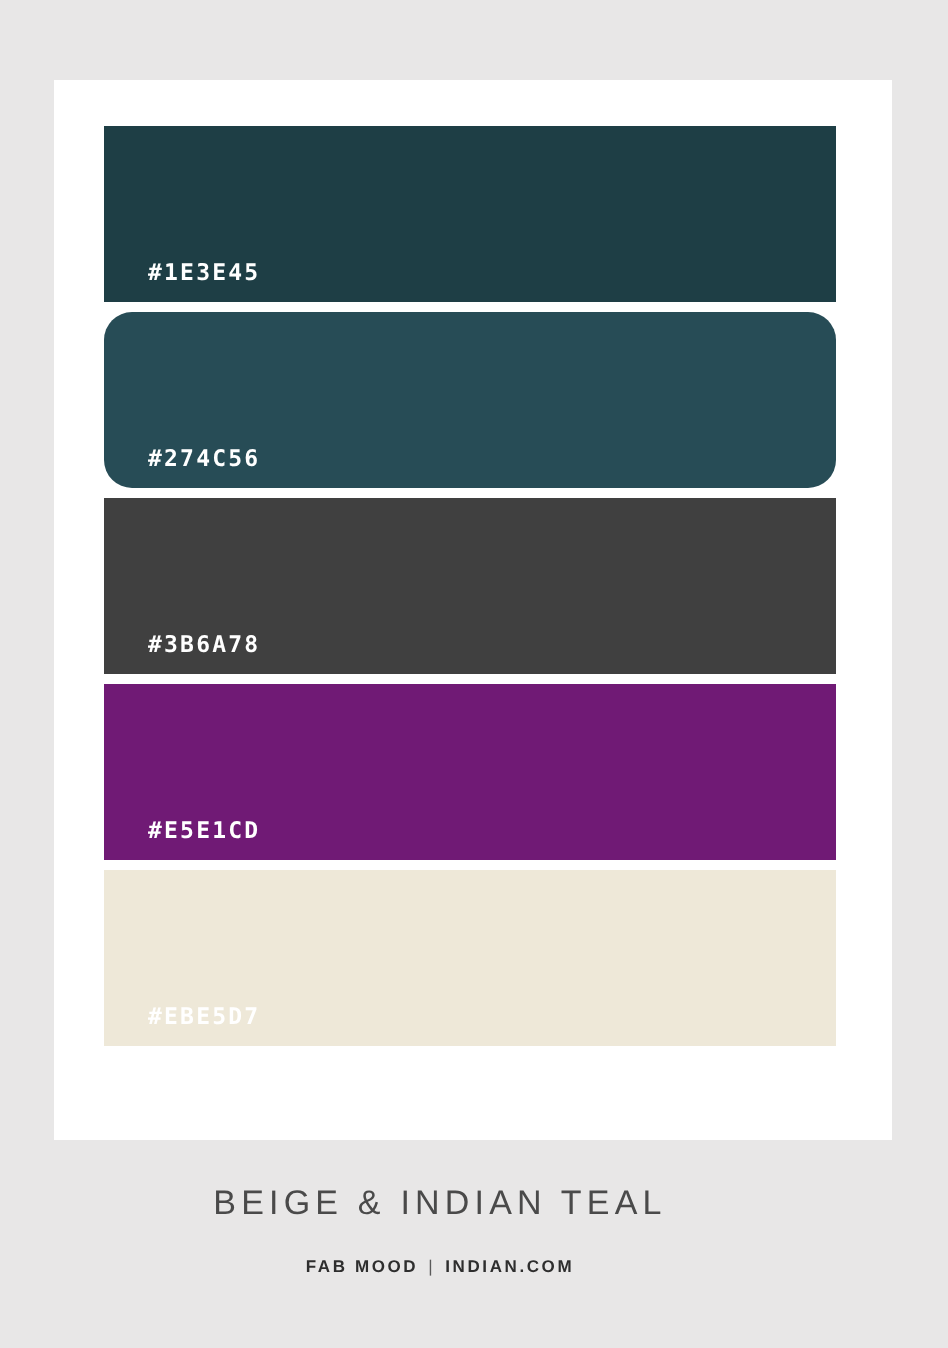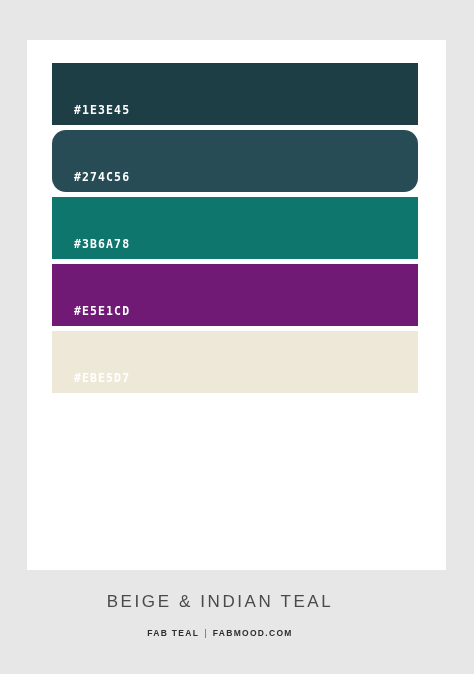--- a/index.html
+++ b/index.html
@@ -26,21 +26,21 @@
 
   .swatch-stack {
     position: absolute;
     left: 25px;
     top: 23px;
     width: 366px;
   }
 
   .swatch {
     position: relative;
-    height: 62px;
+    height: 88px;
     margin-bottom: 5px;
     box-sizing: border-box;
   }
 
   .swatch:last-child {
     margin-bottom: 14px;
   }
 
   .swatch-label {
     position: absolute;
@@ -96,34 +96,34 @@
   <div class="swatch-stack">
 
     <div class="swatch" style="background: rgb(30, 62, 69);">
       <span class="swatch-label" style="color: rgb(255, 255, 255);">#1E3E45</span>
     </div>
 
     <div class="swatch" style="background: rgb(39, 76, 86); border-radius: 14px;">
       <span class="swatch-label" style="color: rgb(255, 255, 255);">#274C56</span>
     </div>
 
-    <div class="swatch" style="background: #0f766e;">
+    <div class="swatch" style="background: #404040;">
       <span class="swatch-label" style="color: rgb(255, 255, 255);">#3B6A78</span>
     </div>
 
 
     <div class="swatch" style="background: #701a75;">
       <span class="swatch-label" style="color: rgb(255, 255, 255);">#E5E1CD</span>
     </div>
 
     <div class="swatch" style="background: rgb(238, 232, 216);">
       <span class="swatch-label" style="color: rgb(255, 255, 255);">#EBE5D7</span>
     </div>
 
   </div>
 </div>
 
 <div class="caption-block">
   <div class="palette-title">BEIGE &amp; INDIAN TEAL</div>
   <div class="brand-line">
-    <span>FAB TEAL</span><span class="brand-sep">|</span><span>FABMOOD.COM</span>
+    <span>FAB MOOD</span><span class="brand-sep">|</span><span>INDIAN.COM</span>
   </div>
 </div>
 
 </body></html>

